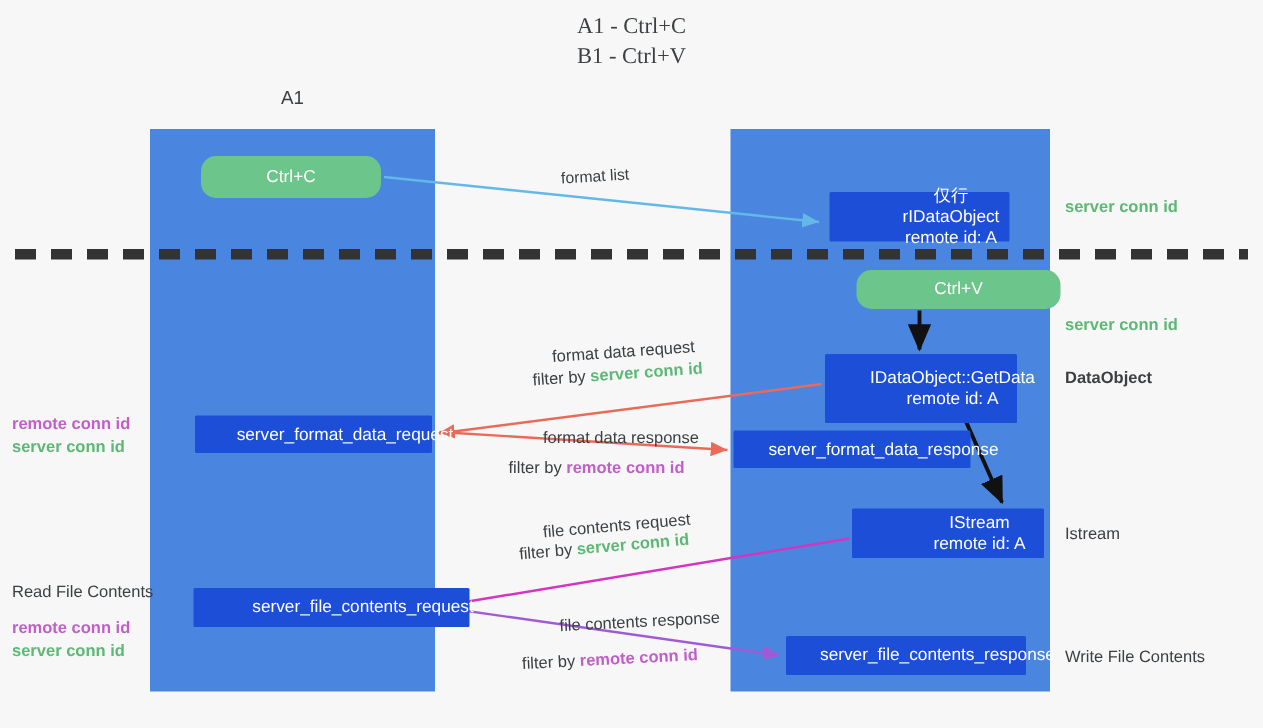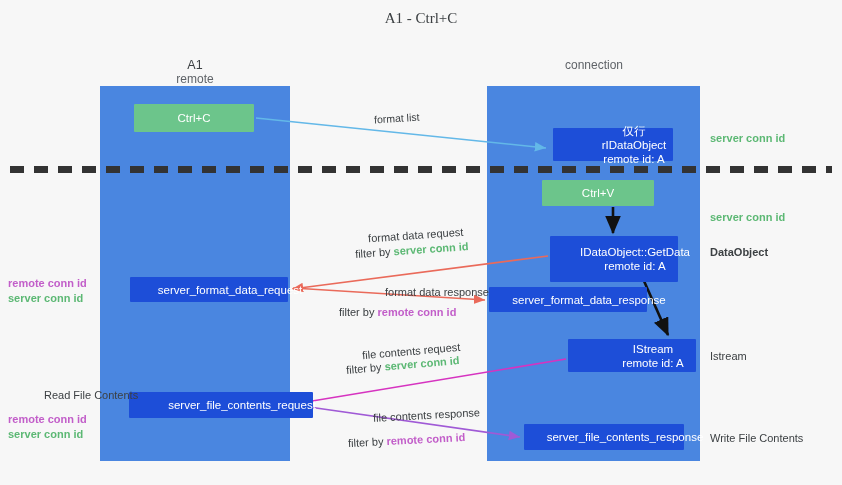--- a/index.html
+++ b/index.html
@@ -36,86 +36,85 @@
     background:repeating-linear-gradient(to right,#333 0 14px,transparent 14px 24px);
   }
 
   
   .node{
     box-sizing:border-box;
     display:flex;flex-direction:column;align-items:center;justify-content:center;
     color:#ffffff;font-size:11.5px;line-height:14px;text-align:center;
     border-radius:1px;
   }
-  .node.green{background:#6cc58b;}
+  .node.green{background:#6cc58b;border-radius:10px;}
   .node.orange{background:#1d4ed8;padding-left:42px;}
 
   #n-ctrlc{left:134px;top:104px;width:120px;height:28px;}
   #n-idataobject{left:553px;top:128px;width:120px;height:33px;}
-  #n-ctrlv{left:542px;top:180px;width:112px;height:26px;align-items:center;}
+  #n-ctrlv{left:571px;top:180px;width:136px;height:26px;align-items:center;}
   #n-getdata{left:550px;top:236px;width:128px;height:46px;}
   #n-istream{left:568px;top:339px;width:128px;height:33px;}
   #n-fmt-req{left:130px;top:277px;width:158px;height:25px;}
   #n-fmt-resp{left:489px;top:287px;width:158px;height:25px;}
   #n-file-req{left:129px;top:392px;width:184px;height:26px;}
   #n-file-resp{left:524px;top:424px;width:160px;height:26px;text-align:center;}
 
   
   .edge-label{
     font-size:11px;color:#3c4043;white-space:nowrap;line-height:15px;
   }
   .green-t{color:#5cb874;font-weight:bold;}
   .purple-t{color:#c25ec9;font-weight:bold;}
 
   #lbl-formatlist{left:374px;top:111px;font-size:10.5px;transform:rotate(-3.5deg);}
 
   #lbl-fdr{left:368px;top:228px;transform:rotate(-4deg);}
   #lbl-fdr2{left:355px;top:243px;transform:rotate(-4deg);}
 
-  #lbl-fdresp{left:362px;top:285px;margin-left:23px;}
+  #lbl-fdresp{left:362px;top:285px;}
   #lbl-fdresp2{left:339px;top:305px;}
 
   #lbl-fcr{left:362px;top:344px;transform:rotate(-5deg);}
   #lbl-fcr2{left:346px;top:358px;transform:rotate(-5deg);}
 
   #lbl-fcresp{left:373px;top:408px;transform:rotate(-3deg);}
   #lbl-fcresp2{left:348px;top:433px;transform:rotate(-3deg);}
 
   
   .side{font-size:11px;line-height:15px;white-space:nowrap;}
   #side-left-1{left:8px;top:276px;font-weight:bold;}
-  #side-left-2{left:8px;top:388px;color:#3c4043;margin-left:36px;}
+  #side-left-2{left:8px;top:388px;color:#3c4043;}
   #side-left-3{left:8px;top:412px;font-weight:bold;}
 
   #side-r-1{left:710px;top:131px;}
   #side-r-2{left:710px;top:210px;}
   #side-r-3{left:710px;top:245px;color:#3c4043;font-weight:bold;}
   #side-r-4{left:710px;top:349px;color:#3c4043;}
   #side-r-5{left:710px;top:431px;color:#3c4043;}
 
   svg#wires{position:absolute;left:0;top:0;width:842px;height:485px;overflow:visible;}
 </style>
 </head>
 <body>
 
 <div id="stage">
 
   <div class="abs" id="title">
     <div>A1 - Ctrl+C</div>
+    <div>B1 - Ctrl+V</div>
   </div>
 
   <div class="abs lane" id="lane-a"></div>
   <div class="abs lane" id="lane-b"></div>
 
   <div class="abs col-head" style="left:105px;top:58px;width:180px;">
     <div class="big">A1</div>
-    <div>remote</div>
   </div>
   <div class="abs col-head" style="left:504px;top:58px;width:180px;">
-    <div>connection</div>
   </div>
 
   <svg id="wires">
     <defs>
       <marker id="ah-blue" markerWidth="8" markerHeight="8" refX="7" refY="3" orient="auto">
         <path d="M0,0 L7,3 L0,6 z" fill="#63b8e8"></path>
       </marker>
       <marker id="ah-red" markerWidth="8" markerHeight="8" refX="7" refY="3" orient="auto">
         <path d="M0,0 L7,3 L0,6 z" fill="#ea6a5a"></path>
       </marker>

